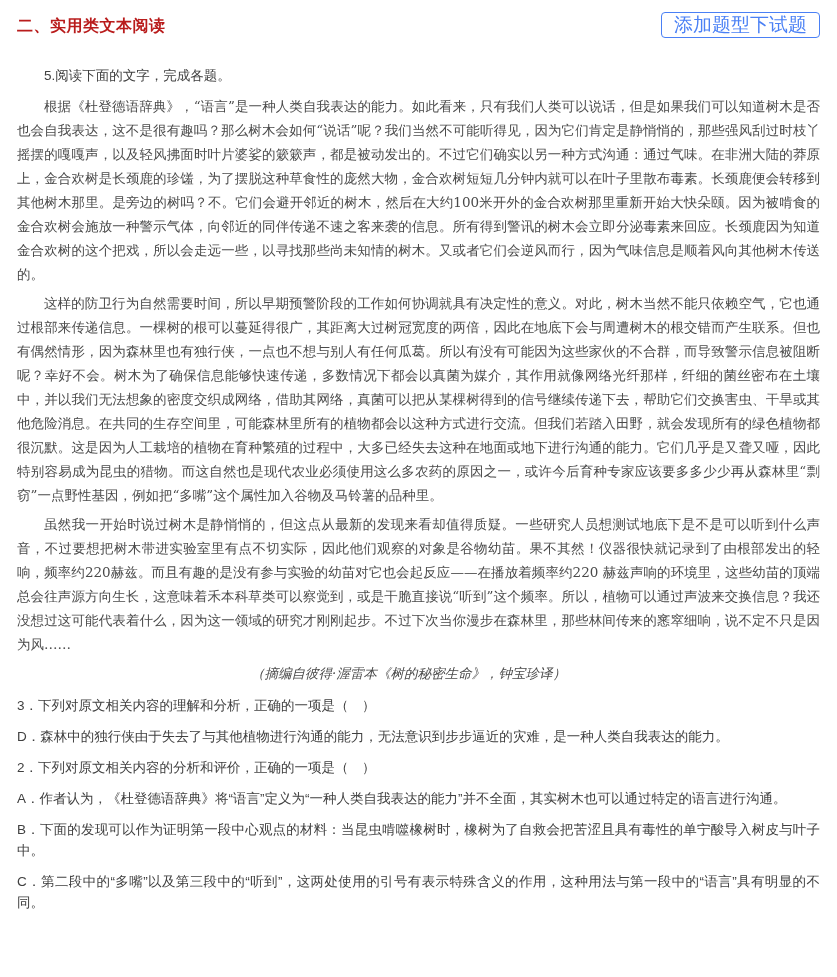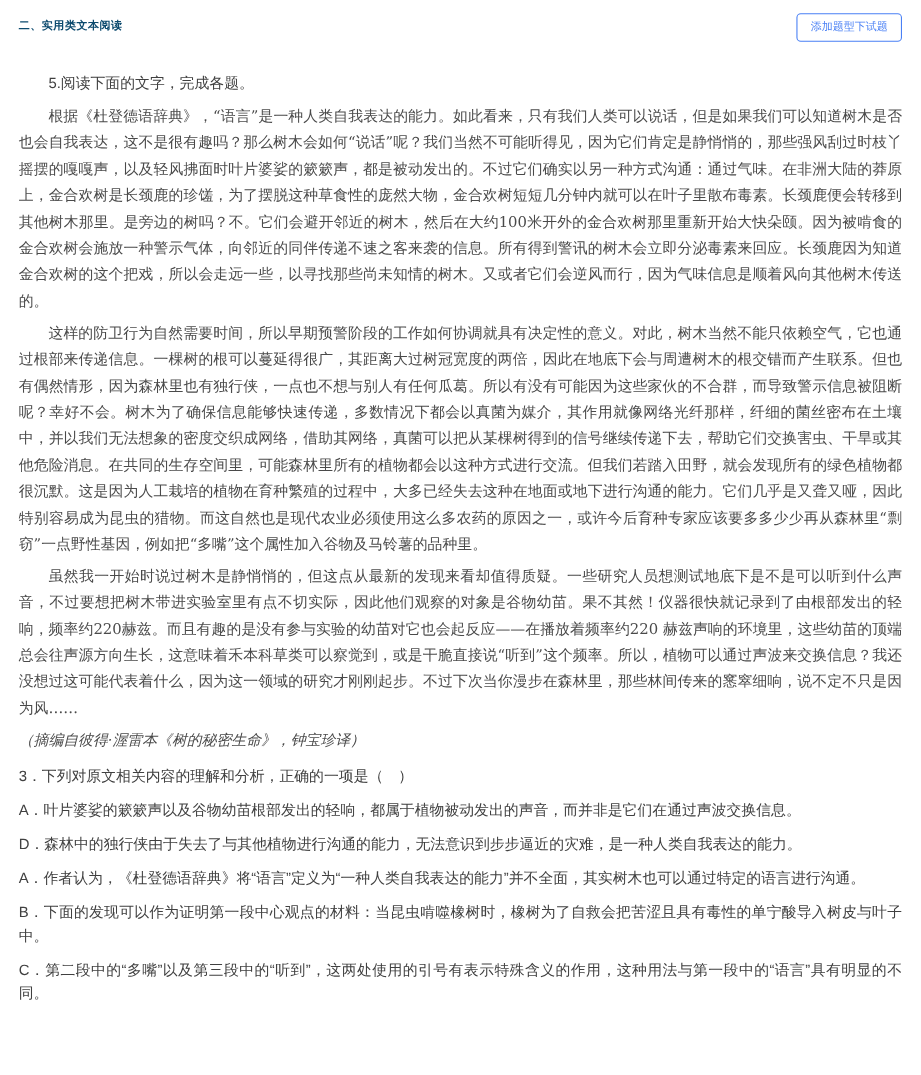--- a/index.html
+++ b/index.html
@@ -13,29 +13,29 @@
     position: relative;
   }
   .topbar {
     display: flex;
     justify-content: space-between;
     align-items: flex-start;
     padding-top: 12px;
     height: 44px;
   }
   .section-title {
-    font-size: 10px;
+    font-size: 16px;
     font-weight: bold;
-    color: #0c4a6e;
+    color: #b91c1c;
     padding-top: 4px;
     letter-spacing: 0.5px;
   }
   .add-btn {
     font-family: "Liberation Sans", sans-serif;
-    font-size: 10px;
+    font-size: 19px;
     color: #4a80f5;
     background: #ffffff;
     border: 1px solid #4a80f5;
     border-radius: 4px;
     padding: 4px 12px;
     line-height: 16px;
     cursor: pointer;
   }
   .intro {
     margin: 22px 0 8px 0;
@@ -51,21 +51,21 @@
     line-height: 24px;
     text-indent: 2em;
     margin: 0 0 5px 0;
     text-align: justify;
   }
   .attribution {
     font-family: "DejaVu Serif", serif;
     font-style: italic;
     font-size: 13.5px;
     color: #4a4a4a;
-    text-align: left;
+    text-align: center;
     line-height: 24px;
     margin: 0 20px 6px 0;
   }
   .q-line {
     font-size: 13.5px;
     color: #404040;
     line-height: 21px;
     margin: 10px 0;
     text-align: justify;
   }
@@ -86,25 +86,25 @@
     <p>根据《杜登德语辞典》，“语言”是一种人类自我表达的能力。如此看来，只有我们人类可以说话，但是如果我们可以知道树木是否也会自我表达，这不是很有趣吗？那么树木会如何“说话”呢？我们当然不可能听得见，因为它们肯定是静悄悄的，那些强风刮过时枝丫摇摆的嘎嘎声，以及轻风拂面时叶片婆娑的簌簌声，都是被动发出的。不过它们确实以另一种方式沟通：通过气味。在非洲大陆的莽原上，金合欢树是长颈鹿的珍馐，为了摆脱这种草食性的庞然大物，金合欢树短短几分钟内就可以在叶子里散布毒素。长颈鹿便会转移到其他树木那里。是旁边的树吗？不。它们会避开邻近的树木，然后在大约100米开外的金合欢树那里重新开始大快朵颐。因为被啃食的金合欢树会施放一种警示气体，向邻近的同伴传递不速之客来袭的信息。所有得到警讯的树木会立即分泌毒素来回应。长颈鹿因为知道金合欢树的这个把戏，所以会走远一些，以寻找那些尚未知情的树木。又或者它们会逆风而行，因为气味信息是顺着风向其他树木传送的。</p>
     <p>这样的防卫行为自然需要时间，所以早期预警阶段的工作如何协调就具有决定性的意义。对此，树木当然不能只依赖空气，它也通过根部来传递信息。一棵树的根可以蔓延得很广，其距离大过树冠宽度的两倍，因此在地底下会与周遭树木的根交错而产生联系。但也有偶然情形，因为森林里也有独行侠，一点也不想与别人有任何瓜葛。所以有没有可能因为这些家伙的不合群，而导致警示信息被阻断呢？幸好不会。树木为了确保信息能够快速传递，多数情况下都会以真菌为媒介，其作用就像网络光纤那样，纤细的菌丝密布在土壤中，并以我们无法想象的密度交织成网络，借助其网络，真菌可以把从某棵树得到的信号继续传递下去，帮助它们交换害虫、干旱或其他危险消息。在共同的生存空间里，可能森林里所有的植物都会以这种方式进行交流。但我们若踏入田野，就会发现所有的绿色植物都很沉默。这是因为人工栽培的植物在育种繁殖的过程中，大多已经失去这种在地面或地下进行沟通的能力。它们几乎是又聋又哑，因此特别容易成为昆虫的猎物。而这自然也是现代农业必须使用这么多农药的原因之一，或许今后育种专家应该要多多少少再从森林里“剽窃”一点野性基因，例如把“多嘴”这个属性加入谷物及马铃薯的品种里。</p>
     <p>虽然我一开始时说过树木是静悄悄的，但这点从最新的发现来看却值得质疑。一些研究人员想测试地底下是不是可以听到什么声音，不过要想把树木带进实验室里有点不切实际，因此他们观察的对象是谷物幼苗。果不其然！仪器很快就记录到了由根部发出的轻响，频率约220赫兹。而且有趣的是没有参与实验的幼苗对它也会起反应——在播放着频率约220 赫兹声响的环境里，这些幼苗的顶端总会往声源方向生长，这意味着禾本科草类可以察觉到，或是干脆直接说“听到”这个频率。所以，植物可以通过声波来交换信息？我还没想过这可能代表着什么，因为这一领域的研究才刚刚起步。不过下次当你漫步在森林里，那些林间传来的窸窣细响，说不定不只是因为风……</p>
     <div class="attribution">（摘编自彼得·渥雷本《树的秘密生命》，钟宝珍译）</div>
   </div>
 
   <div class="questions">
 
     <div>
       <div class="q-line">3．下列对原文相关内容的理解和分析，正确的一项是（　）</div>
-      <div class="q-line">A．叶片婆娑的簌簌声以及谷物幼苗根部发出的轻响，都属于植物被动发出的声音，而并非是它们在通过声波交换信息。</div>
       <div class="q-line">D．森林中的独行侠由于失去了与其他植物进行沟通的能力，无法意识到步步逼近的灾难，是一种人类自我表达的能力。</div>
     </div>
 
     <div>
+      <div class="q-line">2．下列对原文相关内容的分析和评价，正确的一项是（　）</div>
       <div class="q-line">A．作者认为，《杜登德语辞典》将“语言”定义为“一种人类自我表达的能力”并不全面，其实树木也可以通过特定的语言进行沟通。</div>
       <div class="q-line">B．下面的发现可以作为证明第一段中心观点的材料：当昆虫啃噬橡树时，橡树为了自救会把苦涩且具有毒性的单宁酸导入树皮与叶子中。</div>
       <div class="q-line">C．第二段中的“多嘴”以及第三段中的“听到”，这两处使用的引号有表示特殊含义的作用，这种用法与第一段中的“语言”具有明显的不同。</div>
 
     </div>
 
   </div>
 
 </div>
 

